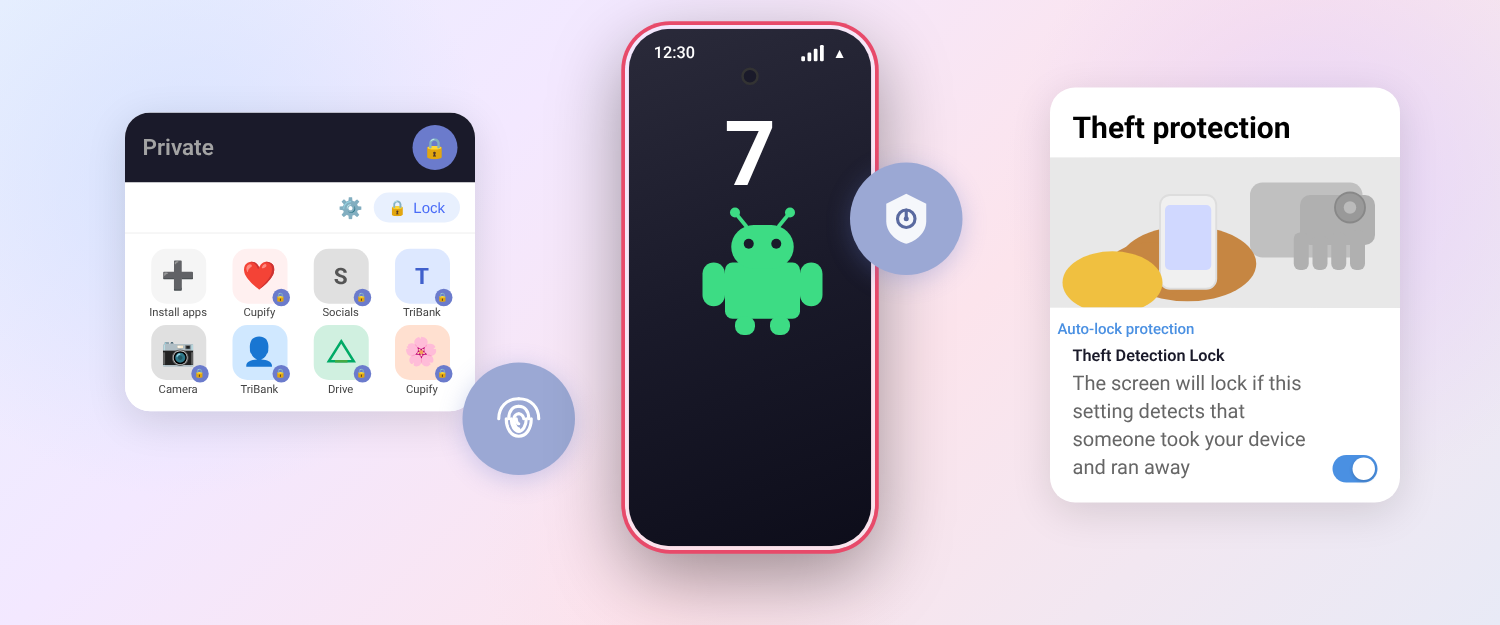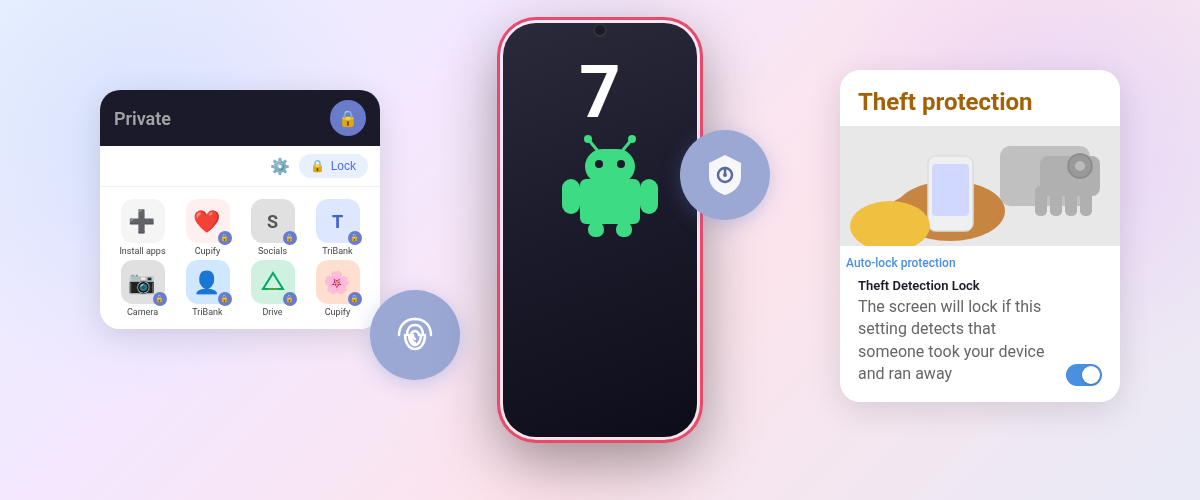--- a/index.html
+++ b/index.html
@@ -247,21 +247,21 @@
       top: 70px;
       background: white;
       border-radius: 20px;
       box-shadow: 0 8px 32px rgba(0,0,0,0.12);
       width: 280px;
       overflow: hidden;
     }
     .theft-title {
       font-size: 24px;
       font-weight: 700;
-      color: #a16207;
+      color: #000000;
       padding: 18px 18px 10px;
     }
     .theft-image {
       width: 100%;
       height: 120px;
       background: linear-gradient(135deg, #e8e8e8 0%, #d0d0d0 100%);
       position: relative;
       overflow: hidden;
     }
     .theft-auto-lock {
@@ -401,20 +401,32 @@
       <path d="M22 24 C22 26 23 28 24 28"></path>
       <path d="M24 14 C19 14 16 18 16 24"></path>
       <path d="M24 14 C29 14 32 18 32 24"></path>
       <path d="M24 20 C22 20 20 22 20 24 C20 28 22 32 24 32"></path>
       <path d="M24 20 C26 20 28 22 28 24"></path>
     </g>
   </svg>
 </div>
 
 <div class="phone">
+  <div class="phone-status-bar">
+    <span>12:30</span>
+    <div class="phone-signal">
+      <div class="signal-bars">
+        <div class="signal-bar" style="height:4px;"></div>
+        <div class="signal-bar" style="height:7px;"></div>
+        <div class="signal-bar" style="height:10px;"></div>
+        <div class="signal-bar" style="height:13px;"></div>
+      </div>
+      <span class="wifi-icon" style="margin-left:4px;">▲</span>
+    </div>
+  </div>
   <div class="phone-notch"></div>
   <div class="phone-number">7</div>
 
   <div class="mascot-container">
     <svg width="120" height="110" viewBox="0 0 120 110">
 
       <rect x="30" y="50" width="60" height="45" rx="6" fill="#3ddc84"></rect>
 
       <rect x="35" y="20" width="50" height="35" rx="18" fill="#3ddc84"></rect>
 

